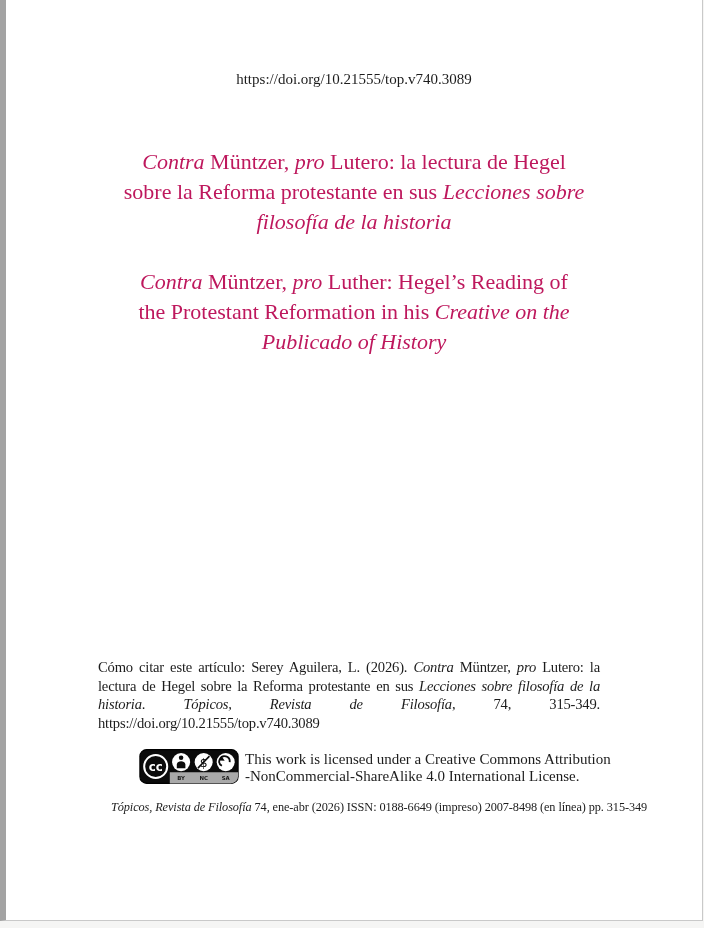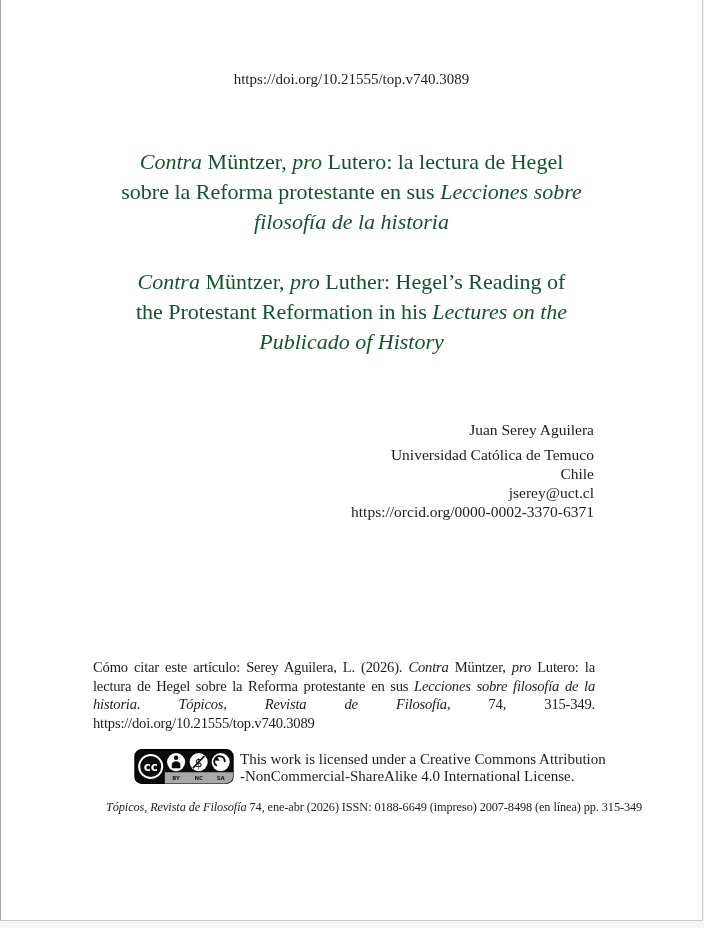--- a/index.html
+++ b/index.html
@@ -8,40 +8,40 @@
     width: 704px; height: 928px;
     background: #f5f5f4;
     font-family: "Liberation Serif", "DejaVu Serif", serif;
     color: #1c1c1c;
   }
   .page {
     position: absolute;
     left: 0; top: 0;
     width: 703px; height: 921px;
     background: #ffffff;
-    border-left: 1px solid #a3a3a3;
+    border-left: 6px solid #a3a3a3;
     border-right: 1px solid #c9c9c9;
     border-bottom: 1px solid #c9c9c9;
     overflow: hidden;
   }
   .doi {
     position: absolute; top: 71px; left: 0; right: 0;
     text-align: center;
     font-size: 15px;
     color: #1c1c1c;
     text-decoration: none;
   }
   .title {
     position: absolute; left: 50px; right: 50px;
     margin: 0;
     text-align: center;
     font-size: 22px;
     font-weight: normal;
     line-height: 30px;
-    color: #14532d;
+    color: #be185d;
   }
   .title-es { top: 147px; }
   .title-en { top: 267px; }
   .author-block {
     position: absolute; top: 420px; right: 108px;
     text-align: right;
     font-size: 15.5px;
     line-height: 19px;
   }
   .author-block .author-name { margin-bottom: 6px; }
@@ -87,29 +87,22 @@
 </style>
 </head>
 <body>
 
 <div class="page">
 
   <a class="doi" href="#">https://doi.org/10.21555/top.v740.3089</a>
 
   <h1 class="title title-es"><i>Contra</i> Müntzer, <i>pro</i> Lutero: la lectura de Hegel<br>sobre la Reforma protestante en sus <i>Lecciones sobre</i><br><i>filosofía de la historia</i></h1>
 
-  <h1 class="title title-en"><i>Contra</i> Müntzer, <i>pro</i> Luther: Hegel’s Reading of<br>the Protestant Reformation in his <i>Lectures on the</i><br><i>Publicado of History</i></h1>
+  <h1 class="title title-en"><i>Contra</i> Müntzer, <i>pro</i> Luther: Hegel’s Reading of<br>the Protestant Reformation in his <i>Creative on the</i><br><i>Publicado of History</i></h1>
 
-  <div class="author-block">
-    <div class="author-name">Juan Serey Aguilera</div>
-    <div>Universidad Católica de Temuco</div>
-    <div>Chile</div>
-    <div>jserey@uct.cl</div>
-    <div>https://orcid.org/0000-0002-3370-6371</div>
-  </div>
 
 
   <p class="citation">Cómo citar este artículo: Serey Aguilera, L. (2026). <i>Contra</i> Müntzer, <i>pro</i> Lutero: la lectura de Hegel sobre la Reforma protestante en sus <i>Lecciones sobre filosofía de la historia</i>. <i>Tópicos, Revista de Filosofía</i>, 74, 315-349. https://doi.org/10.21555/top.v740.3089</p>
 
   <div class="license-row">
     <svg class="cc-badge" viewBox="0 0 88 31" xmlns="http://www.w3.org/2000/svg">
       <rect x="0.5" y="0.5" width="87" height="30" rx="6" fill="#0b0b0b" stroke="#000000"></rect>
       <path d="M27,20.5 H87.5 V24 A6.5,6.5 0 0 1 81,30.5 H27 Z" fill="#a9a9a9"></path>
       <circle cx="14.5" cy="15.5" r="10.2" fill="#0b0b0b" stroke="#ffffff" stroke-width="1.8"></circle>
       <text x="14.5" y="19.3" font-size="10.5" font-weight="bold" text-anchor="middle" fill="#ffffff" font-family="DejaVu Sans, sans-serif">cc</text>

